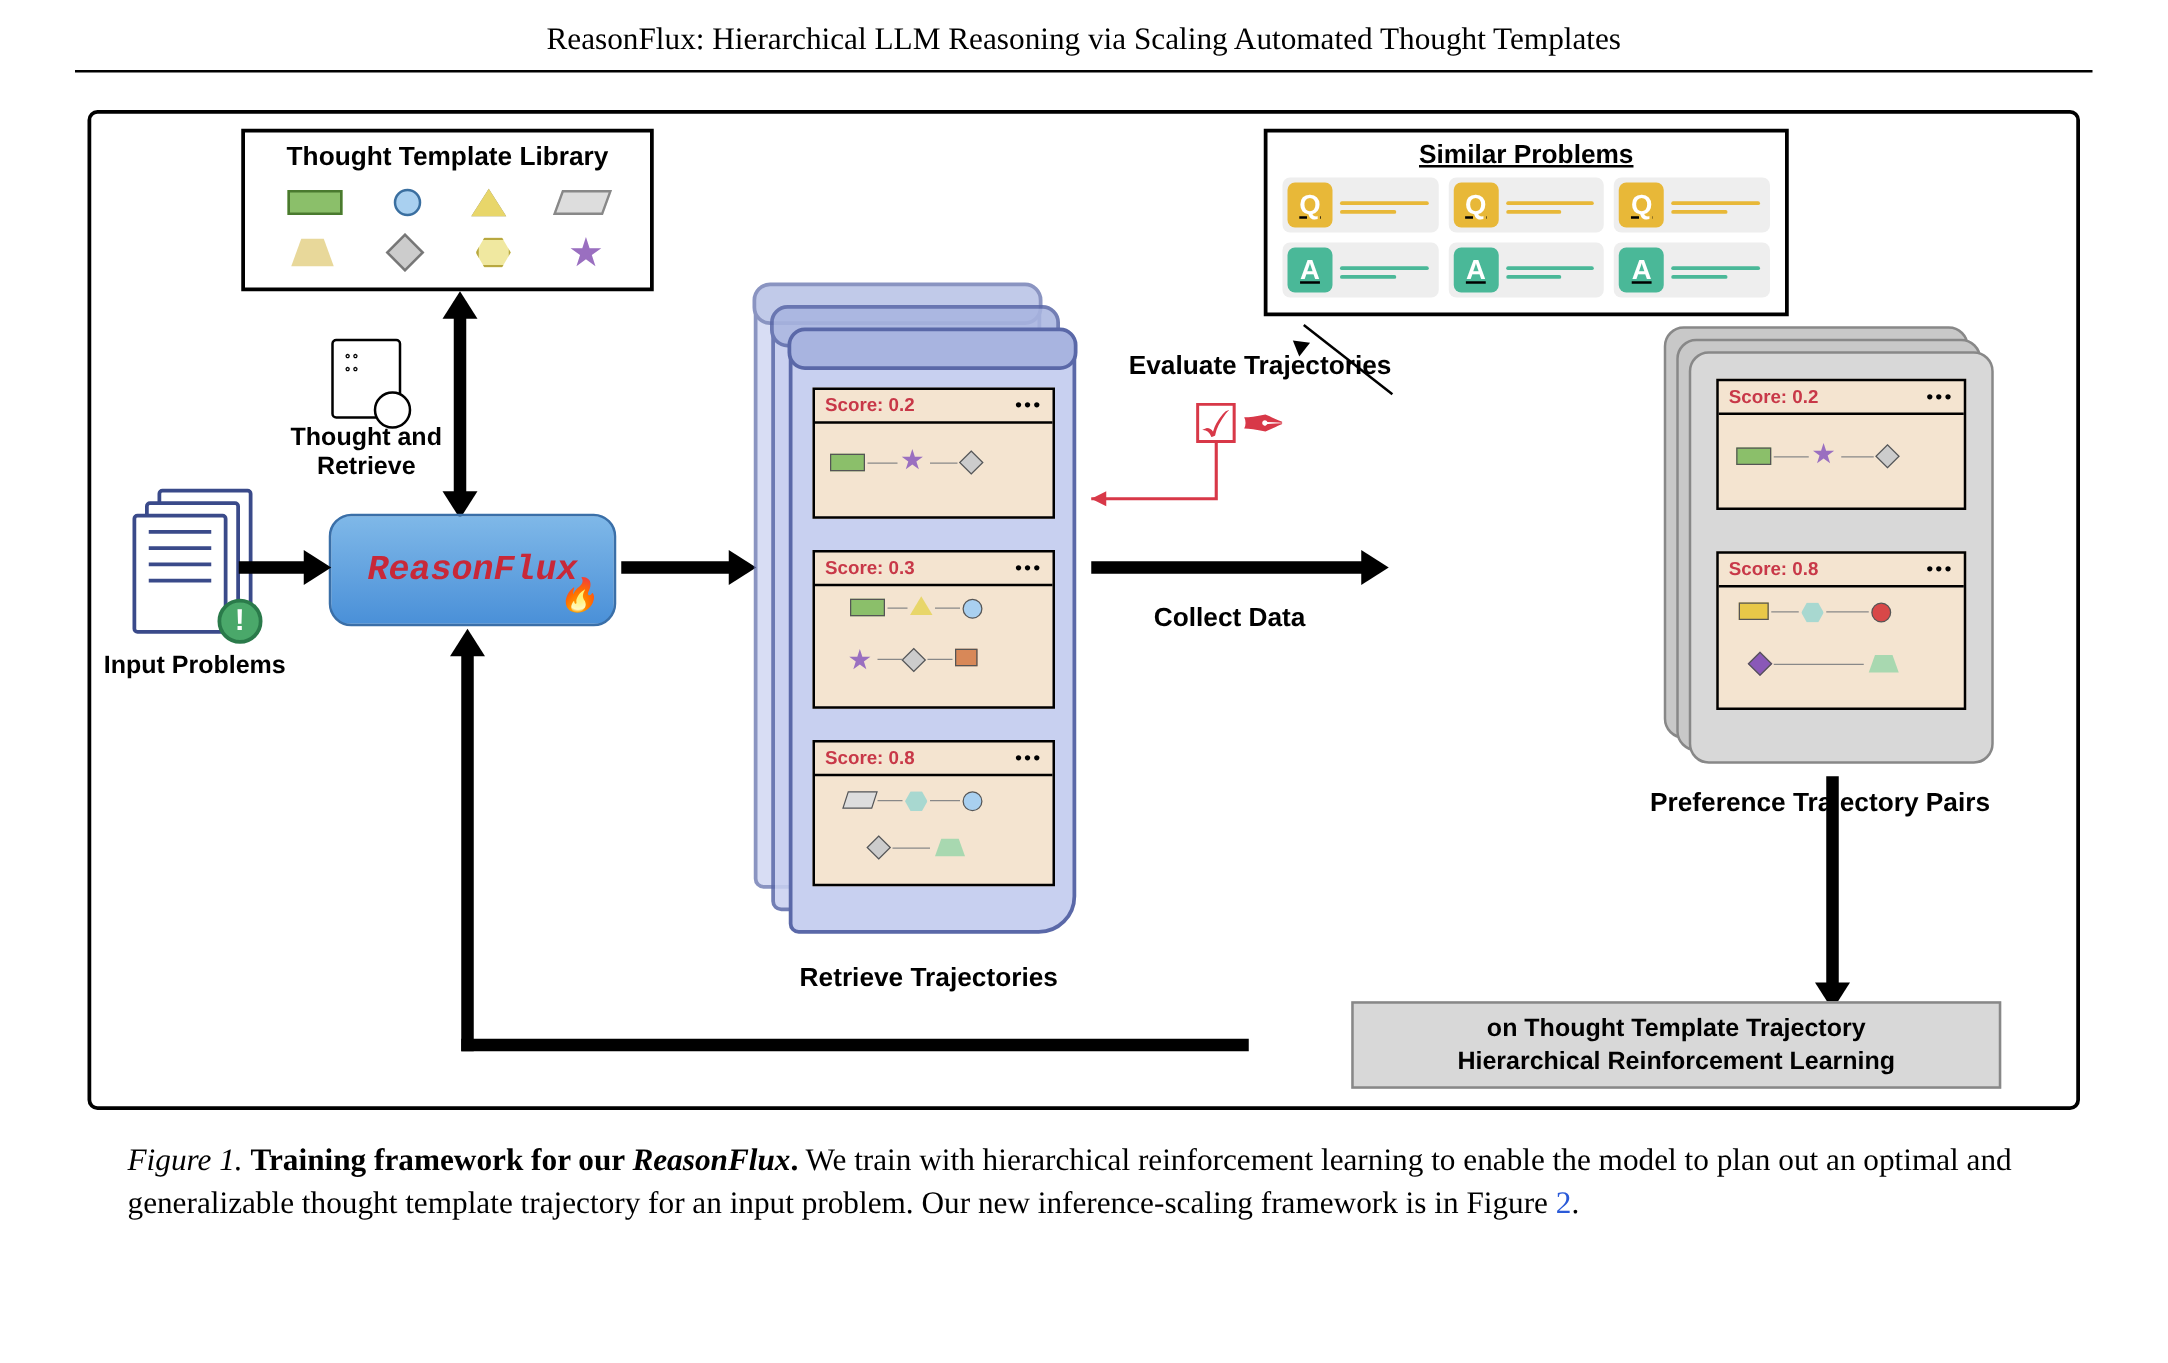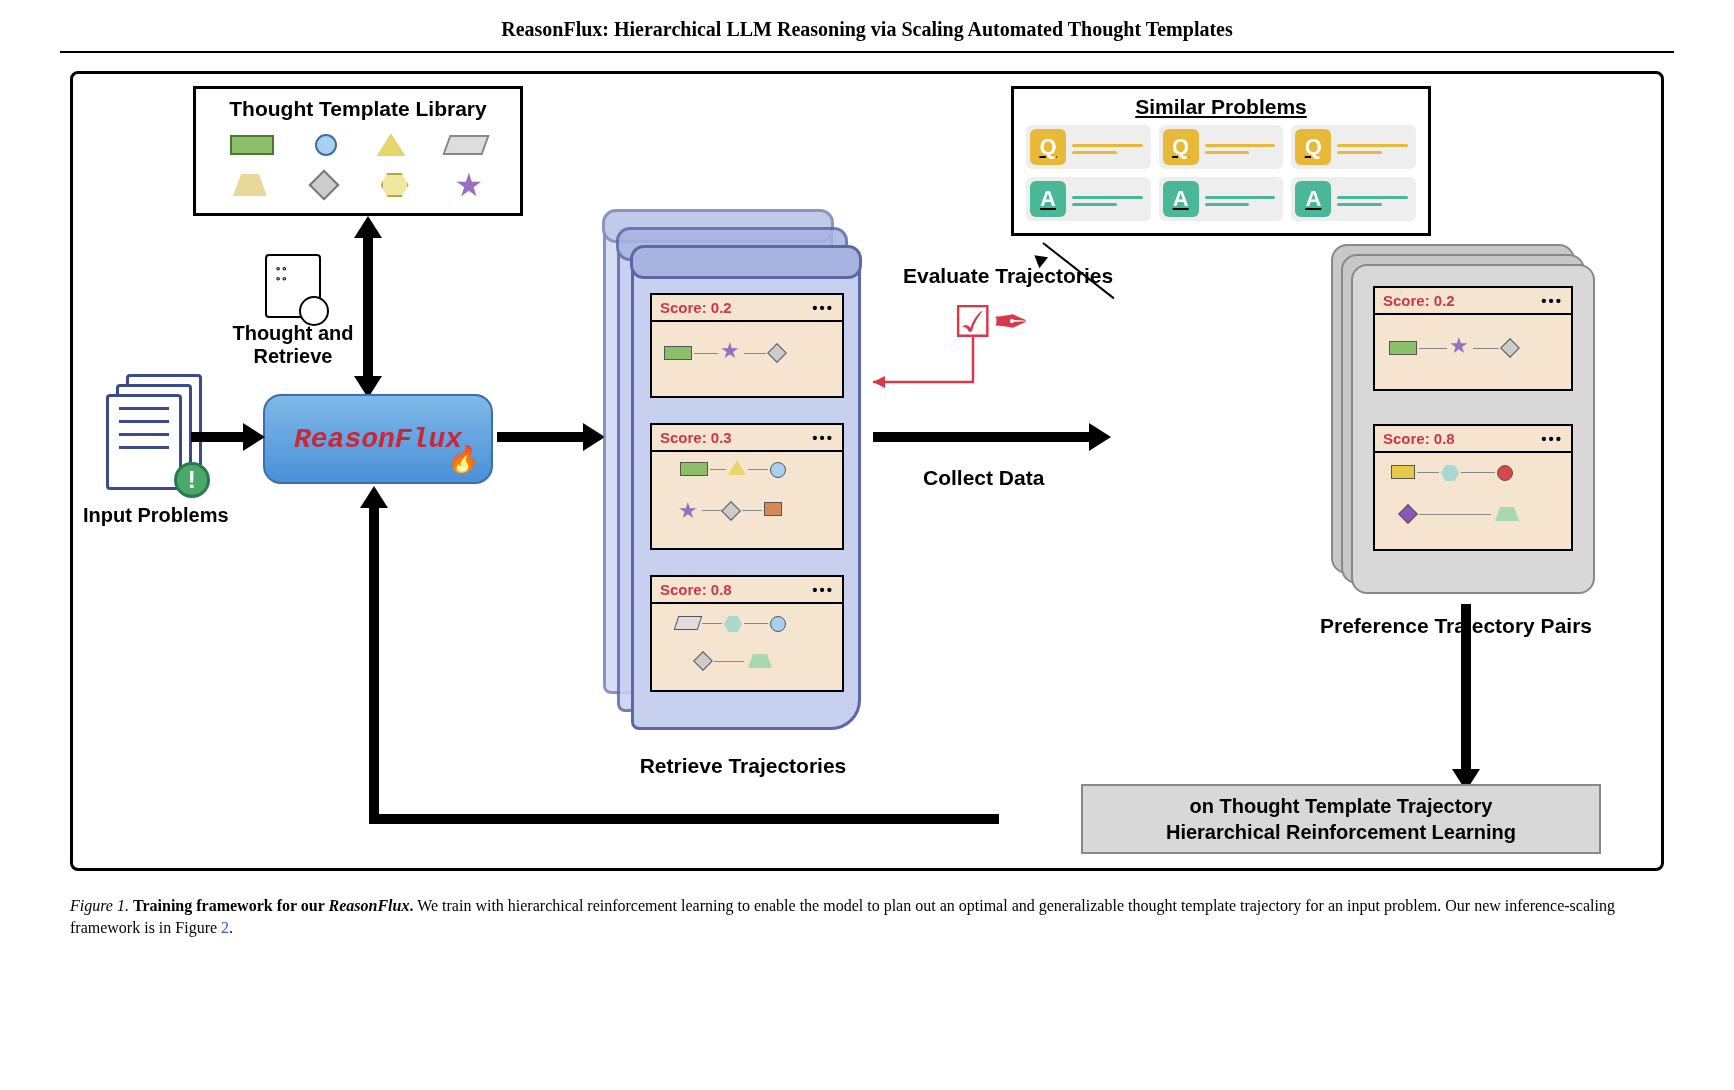--- a/index.html
+++ b/index.html
@@ -6,29 +6,29 @@
   body {
     font-family: Georgia, 'Times New Roman', serif;
     background: #fff;
     width: 1734px;
     height: 1090px;
     position: relative;
     overflow: hidden;
   }
   .page-title {
     text-align: center;
-    font-weight: bold;
-    font-size: 20px;
+    font-weight: normal;
+    font-size: 25px;
     padding: 18px 0 10px;
     border-bottom: 2px solid #000;
     margin: 0 60px;
   }
   .figure-area {
     position: relative;
-    margin: 18px 70px 0;
+    margin: 30px 70px 0;
     height: 800px;
     border: 3px solid #000;
     border-radius: 8px;
     background: #fff;
   }
   
   .library-box {
     position: absolute;
     left: 120px; top: 12px;
     width: 330px; height: 130px;
@@ -184,22 +184,22 @@
   .arrow { position: absolute; background: #000; }
   .arrow.h { height: 10px; }
   .arrow.v { width: 10px; }
   .arrow-head-r { position: absolute; width: 0; height: 0; border-top: 14px solid transparent; border-bottom: 14px solid transparent; border-left: 22px solid #000; }
   .arrow-head-u { position: absolute; width: 0; height: 0; border-left: 14px solid transparent; border-right: 14px solid transparent; border-bottom: 22px solid #000; }
   .arrow-head-d { position: absolute; width: 0; height: 0; border-left: 14px solid transparent; border-right: 14px solid transparent; border-top: 22px solid #000; }
   .thin-arrow { position: absolute; border-top: 2px solid #000; }
   .thin-head { position: absolute; width: 0; height: 0; border-top: 7px solid transparent; border-bottom: 7px solid transparent; }
   
   .caption {
-    margin: 24px 70px 0;
-    font-size: 16px;
+    margin: 24px 102px 0;
+    font-size: 25px;
     line-height: 1.35;
   }
   .caption .figlabel { font-style: italic; }
   .caption .boldpart { font-weight: bold; }
   .caption .rf-name { font-style: italic; font-weight: bold; }
   .caption .figref { color: #2a5ad8; }
 </style>
 </head>
 <body>
 

